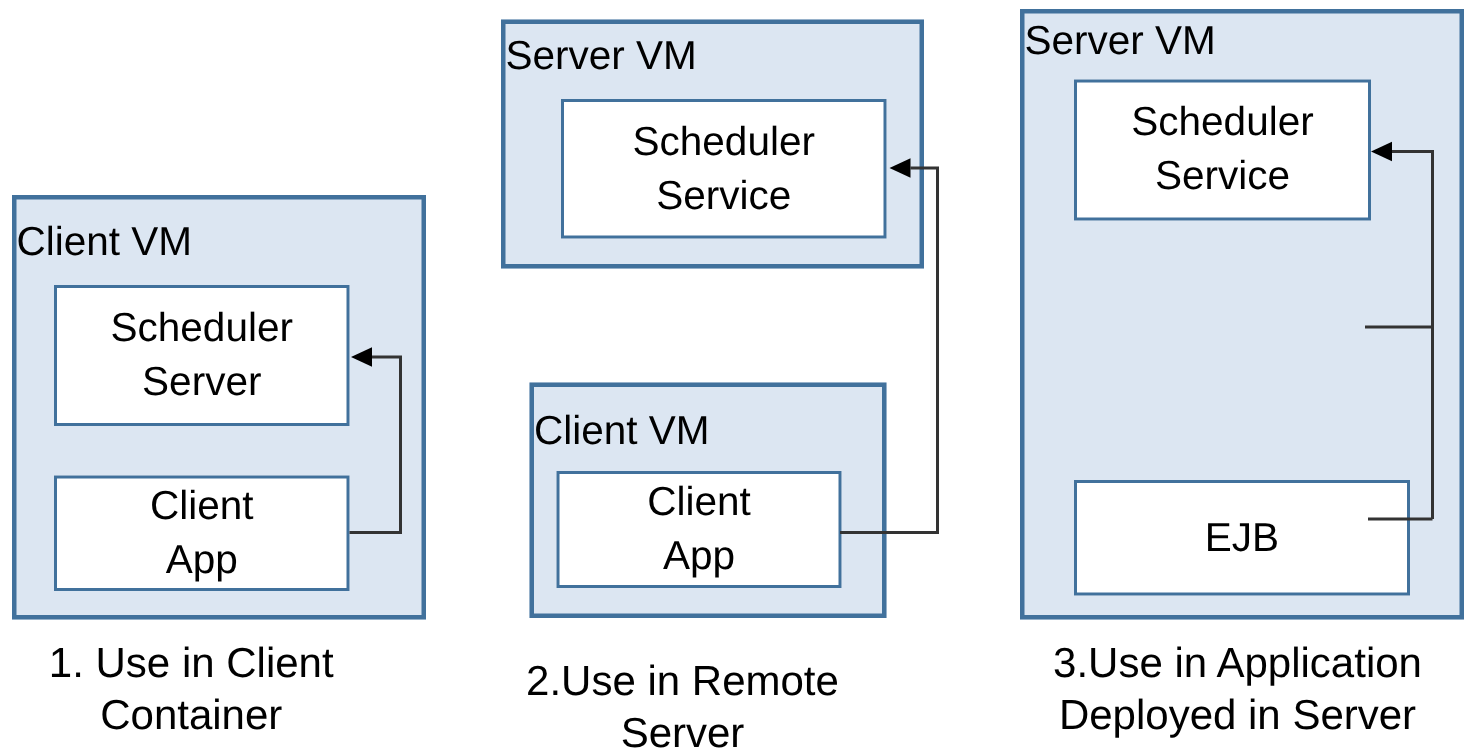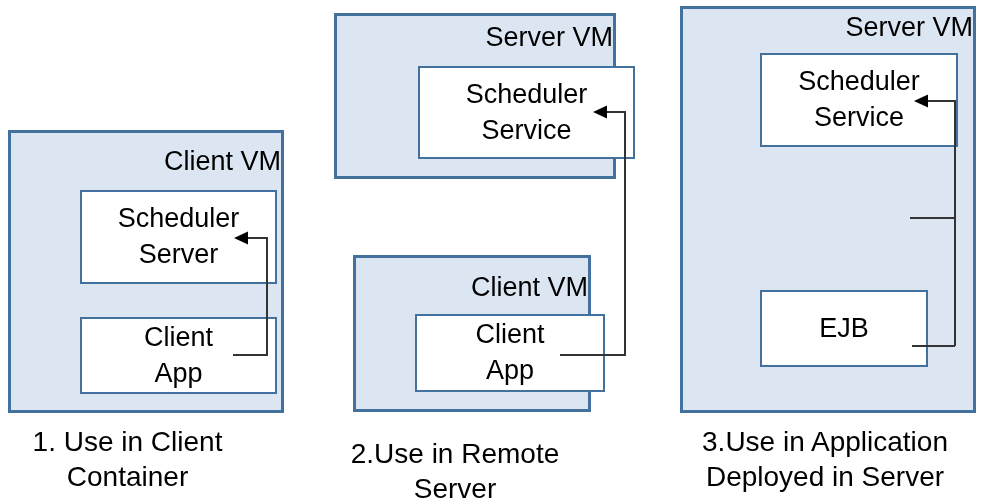--- a/index.html
+++ b/index.html
@@ -15,39 +15,38 @@
   .vm {
     position: absolute;
     background: #dce6f2;
     border: 3px solid #41719c;
     box-sizing: border-box;
     z-index: 1;
   }
   .vm-title {
     position: absolute;
     left: 0; right: 0;
-    text-align: right;
+    text-align: left;
     font-size: 27px;
     line-height: 1.2;
     z-index: 2;
   }
   .inner {
     position: absolute;
     background: #ffffff;
     border: 2px solid #41719c;
     box-sizing: border-box;
     display: flex;
     align-items: center;
     justify-content: center;
     text-align: center;
     font-size: 27px;
     line-height: 1.32;
     white-space: pre-line;
     z-index: 2;
-    margin-left: 44px;
   }
   .caption {
     position: absolute;
     text-align: center;
     font-size: 28px;
     line-height: 1.26;
     white-space: pre-line;
     z-index: 2;
   }
   .arrows {
@@ -67,21 +66,21 @@
   #vm2a .vm-title { top: 5px; }
   #b2a  { left: 374px; top: 66px;  width: 217px; height: 93px; }
   #vm2b { left: 353px; top: 255px; width: 238px; height: 157px; }
   #vm2b .vm-title { top: 13px; }
   #b2b  { left: 371px; top: 314px; width: 190px; height: 78px; }
 
   #vm3  { left: 680px; top: 6px;   width: 296px; height: 407px; }
   #vm3 .vm-title  { top: 2px; }
   #b3a  { left: 716px; top: 53px;  width: 198px; height: 94px; }
   #b3b  { left: 715px; top: 179px; width: 196px; height: 77px; }
-  #b3c  { left: 716px; top: 290px; width: 168px; height: 77px; }
+  #b3c  { left: 716px; top: 320px; width: 224px; height: 77px; }
 
   #cap1 { left: 0px;   top: 424px; width: 255px; text-align: center; }
   #cap2 { left: 330px; top: 424px; width: 250px; margin-top: 12px; }
   #cap3 { left: 660px; top: 424px; width: 330px; }
 </style>
 </head>
 <body>
 
 <div class="canvas">
 

